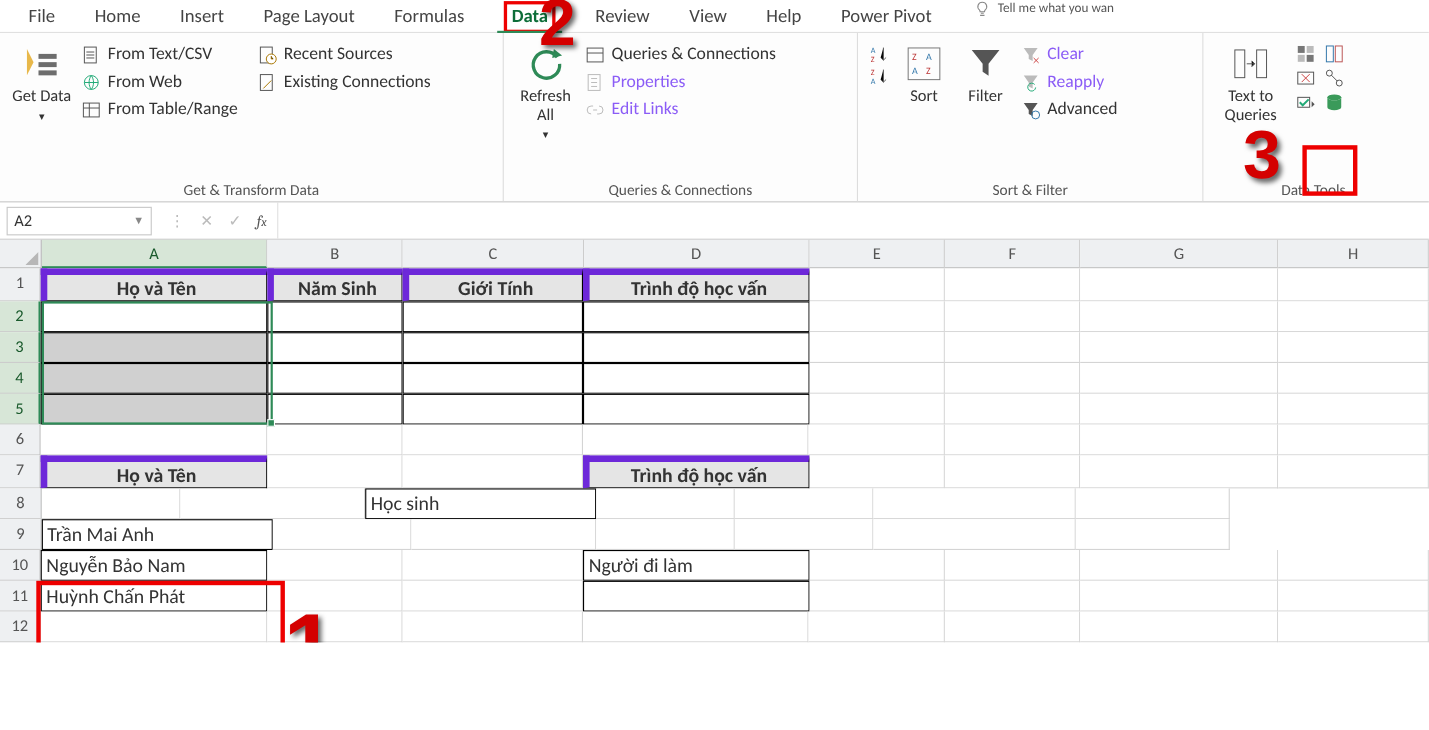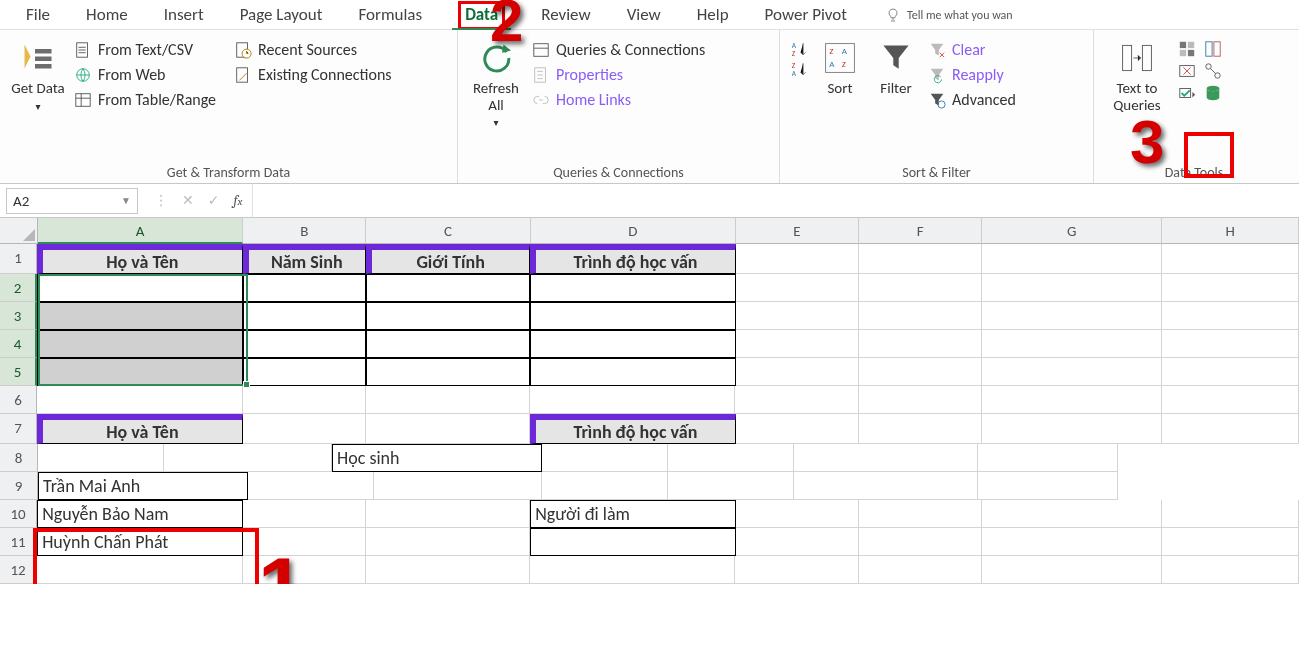--- a/index.html
+++ b/index.html
@@ -1,19 +1,19 @@
 <!DOCTYPE html>
 <html><head>
 <meta charset="utf-8">
 <style>
   * { box-sizing: border-box; margin: 0; padding: 0; }
   body { font-family: "Segoe UI", Calibri, sans-serif; background: #fff; color: #333; width: 1299px; overflow: hidden; font-size: 14px; }
 
   
-  .tabs { display: flex; align-items: center; gap: 0; padding: 0 8px; height: 30px; border-bottom: 1px solid #e0e0e0; }
+  .tabs { display: flex; align-items: flex-start; gap: 0; padding: 0 8px; height: 30px; border-bottom: 1px solid #e0e0e0; }
   .tab { padding: 4px 18px; font-size: 17px; color: #444; cursor: pointer; position: relative; }
   .tab.active { color: #0d6d38; }
   .active-box { border: 3px solid #e00; padding: 0 4px 2px 4px; font-weight: 600; }
   .active-underline { position: absolute; left: 12px; right: 12px; bottom: -2px; height: 3px; background: #2e8a57; }
   .tell-me { display: flex; align-items: center; gap: 6px; margin-left: 20px; color: #575757; font-size: 12px; }
   .bulb { width: 16px; height: 16px; }
 
   
   .ribbon { display: flex; height: 154px; border-bottom: 1px solid #c7c7c7; background: #fdfdfd; }
   .group { display: flex; flex-direction: column; border-right: 1px solid #ddd; padding: 6px 10px 2px 10px; position: relative; }
@@ -192,21 +192,21 @@
               </svg>
             </span>
           <span>Properties</span>
         </div>
         <div class="small-btn disabled">
           <span class="ic">
               <svg viewBox="0 0 20 20">
                 <path fill="none" stroke="#bbb" d="M6 14a4 4 0 0 1 0-8h2M14 6a4 4 0 0 1 0 8h-2M8 10h4"></path>
               </svg>
             </span>
-          <span>Home Links</span>
+          <span>Edit Links</span>
         </div>
       </div>
     </div>
     <div class="group-label">Queries &amp; Connections</div>
   </div>
 
   <div class="group" style="width:314px">
     <div class="group-body">
       <div class="stack" style="gap:2px">
         <div class="small-btn">

